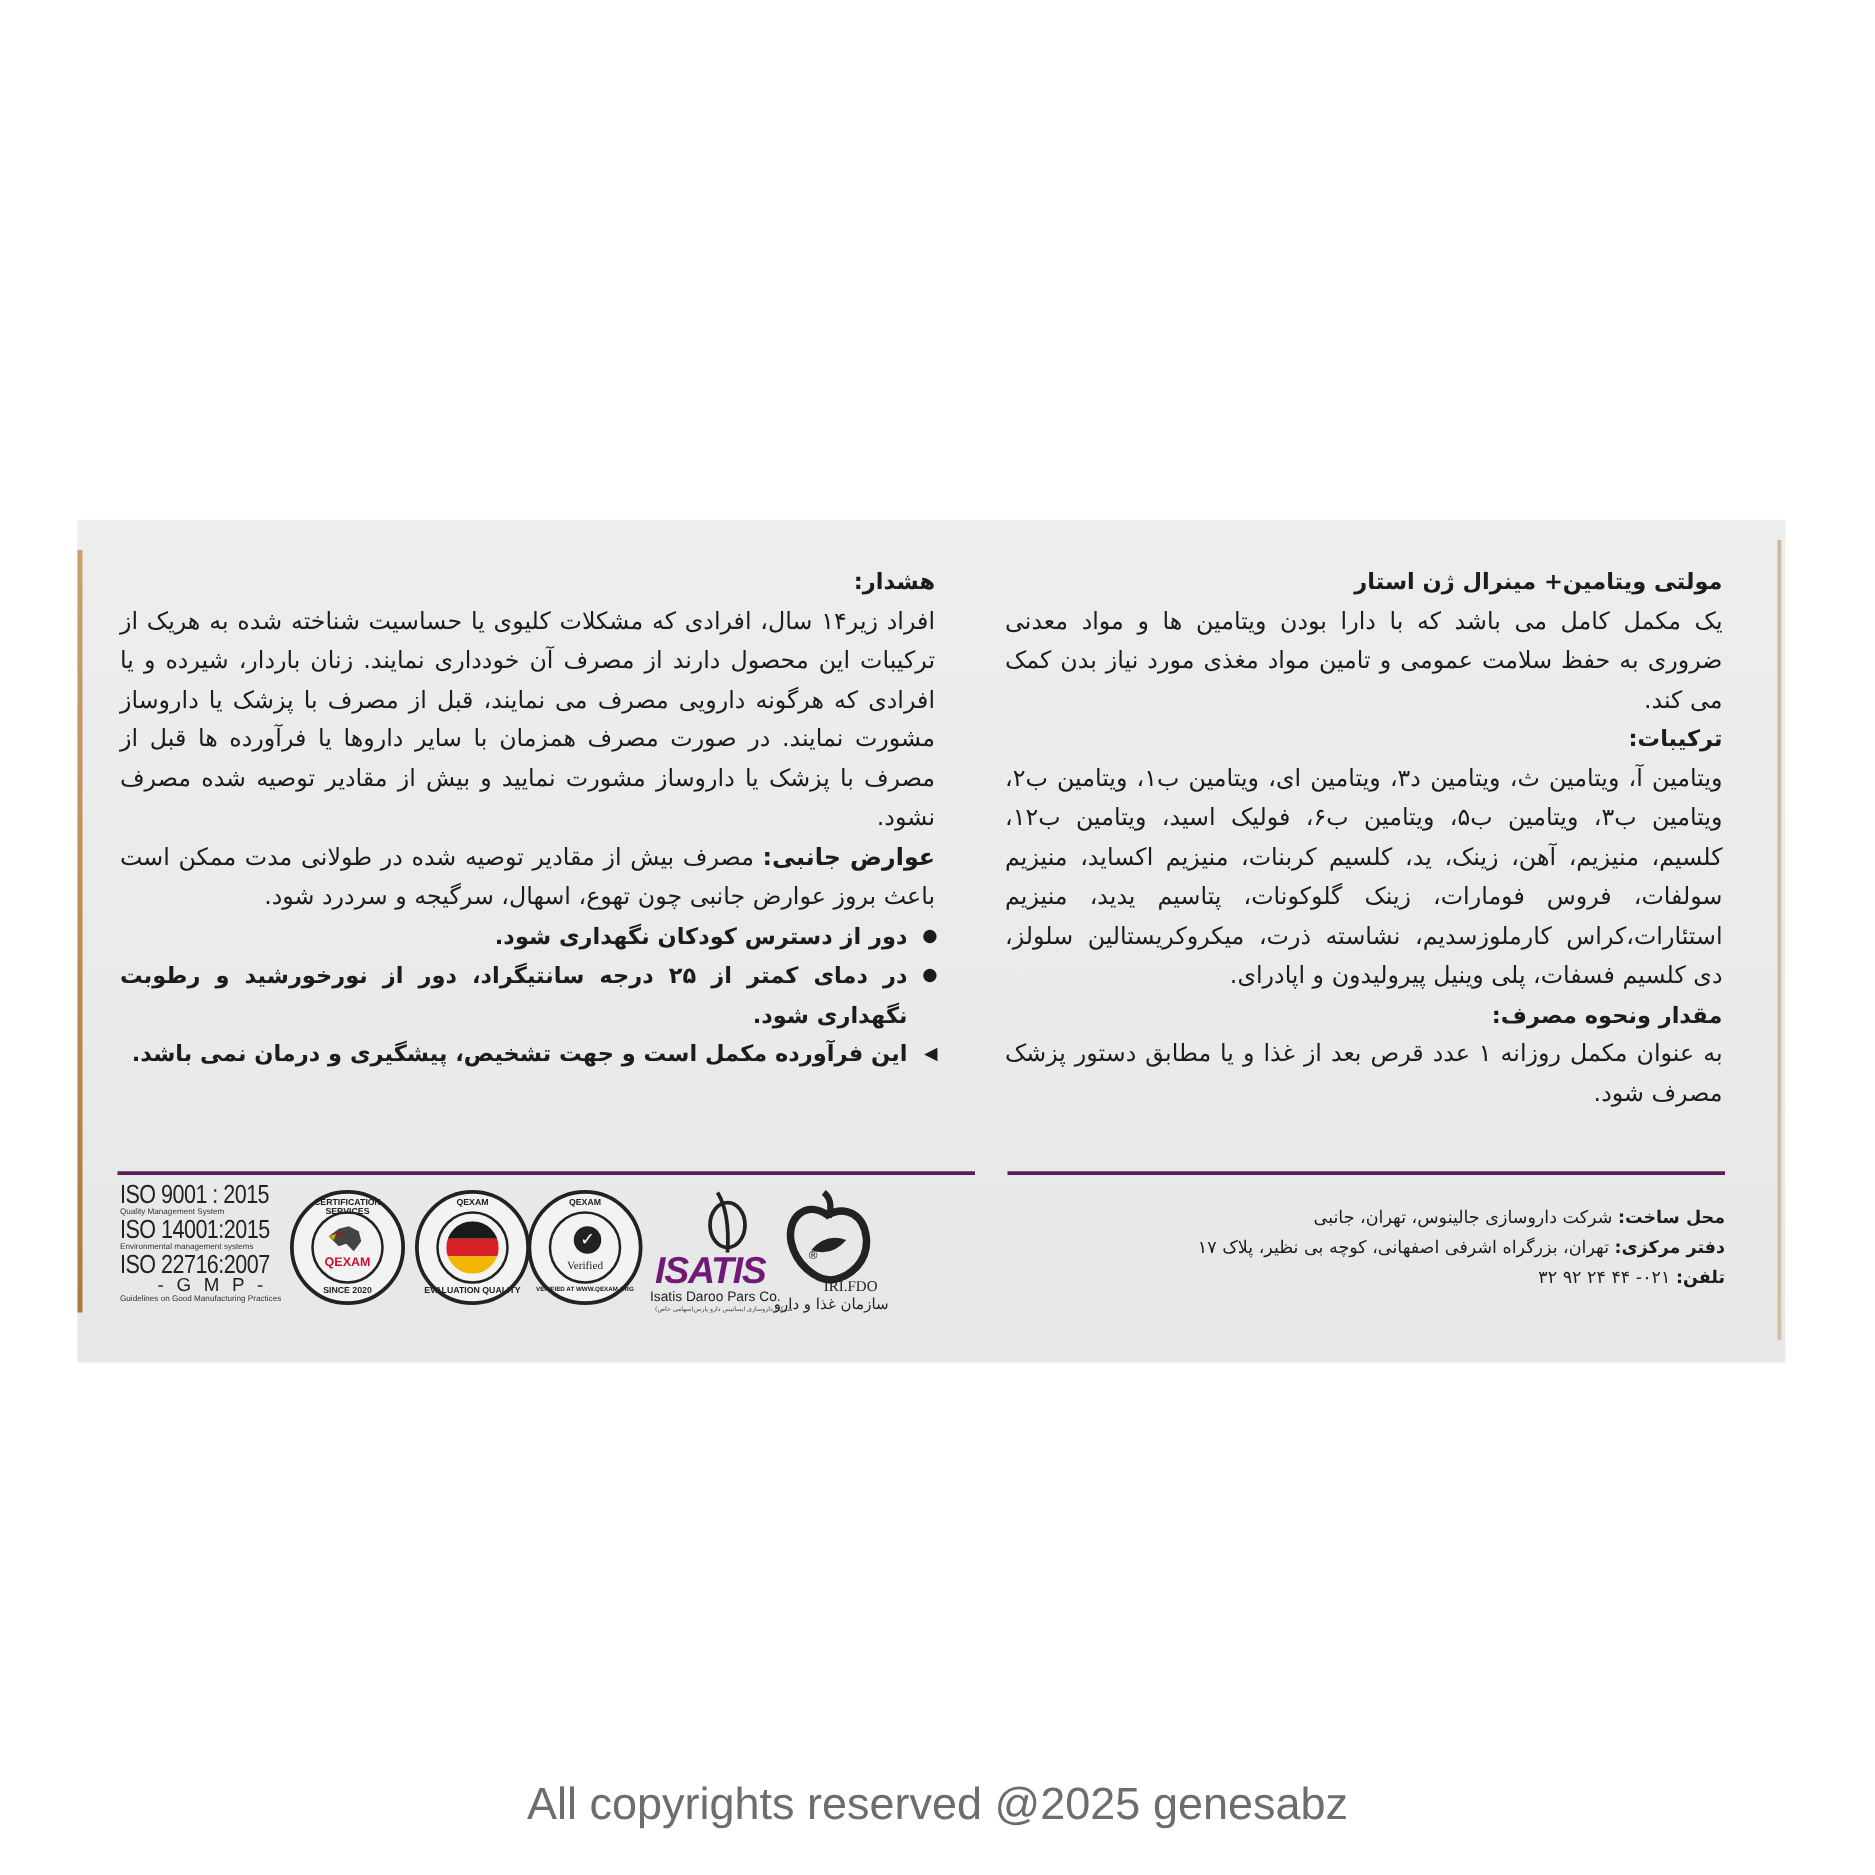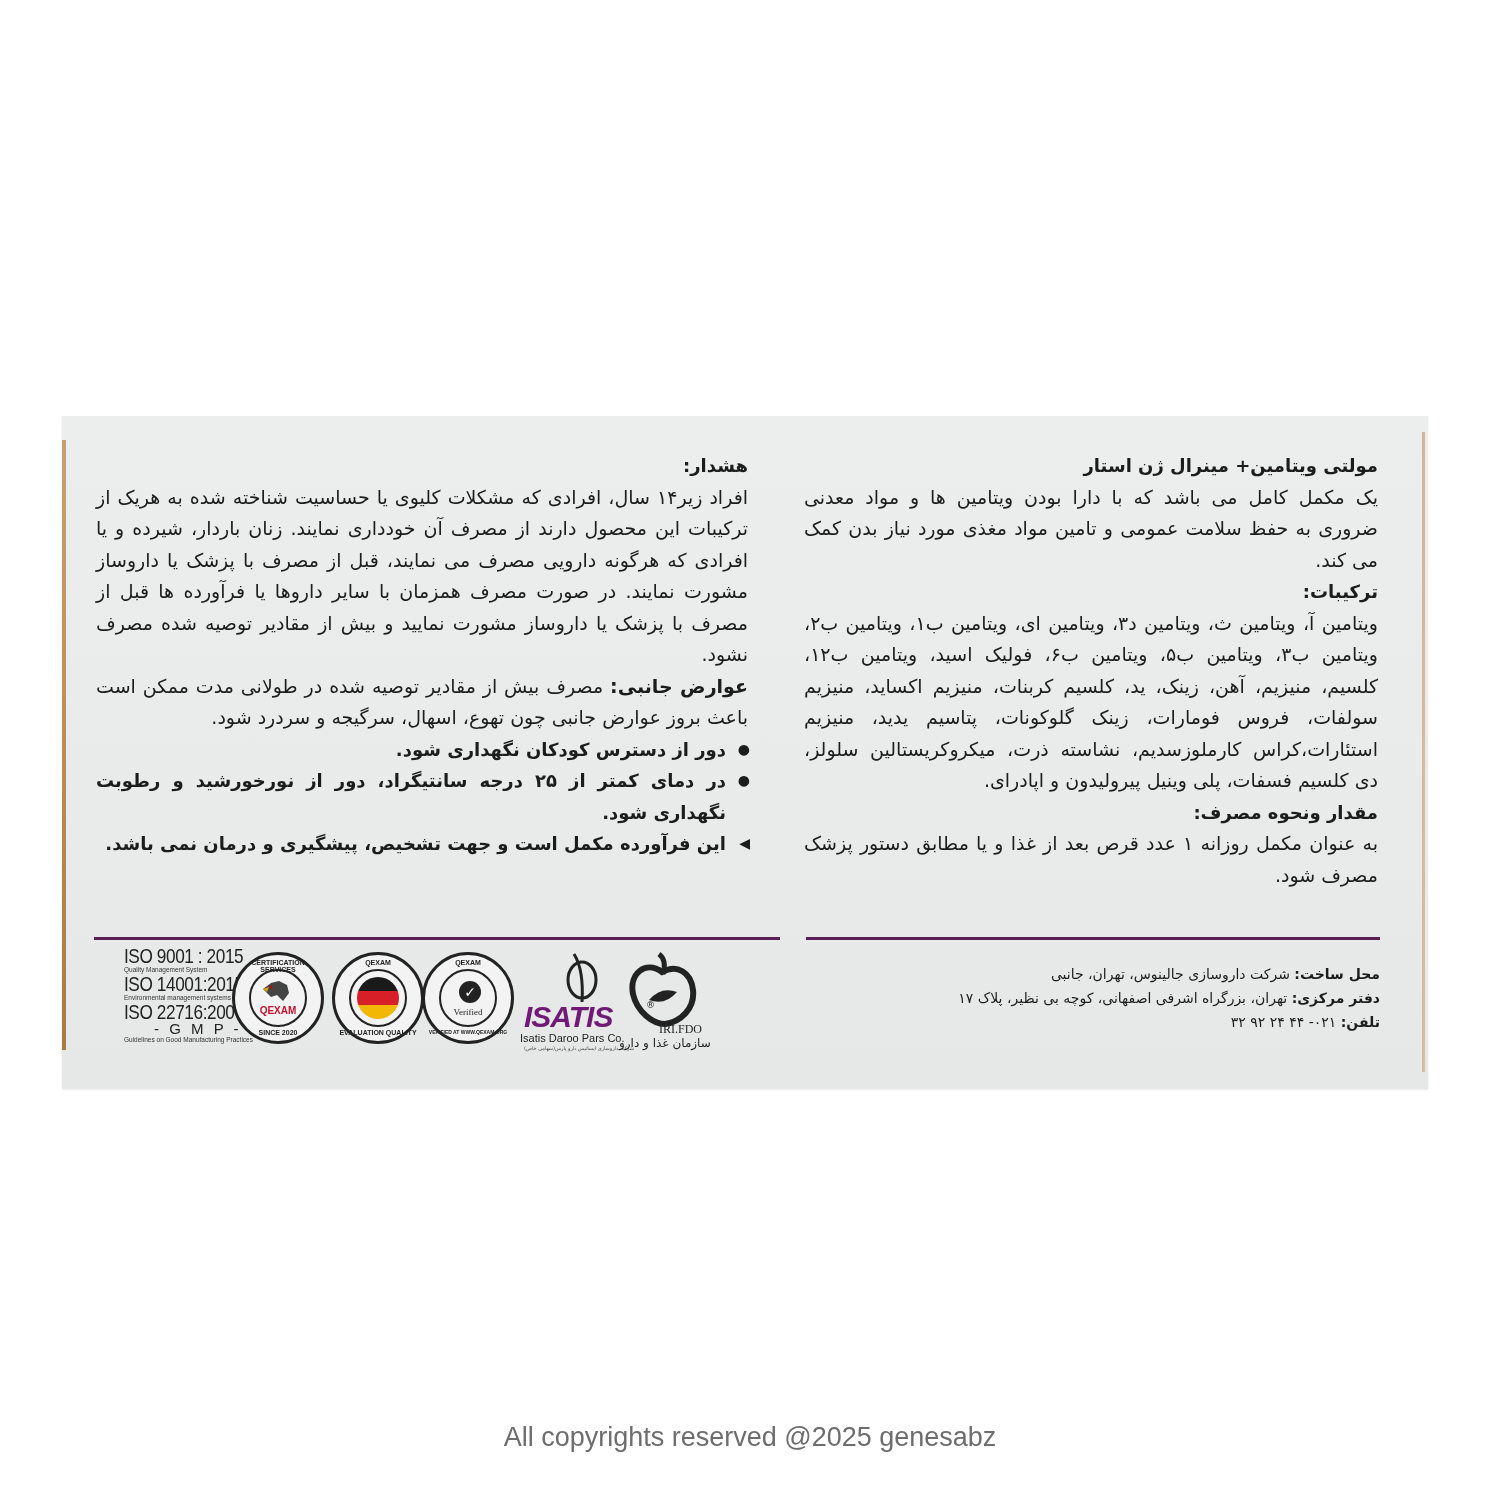--- a/index.html
+++ b/index.html
@@ -43,21 +43,20 @@
     .divider-right { left: 806px; width: 574px; }
     .contact {
       position: absolute; left: 880px; top: 962px; width: 500px; direction: rtl; text-align: right;
       font-size: 14px; line-height: 24px;
     }
     .contact .lbl { font-weight: bold; }
     .logos { position: absolute; left: 96px; top: 946px; height: 110px; }
     .iso {
       position: absolute; left: 0; top: 0; width: 130px; text-align: left;
       font-family: "Liberation Sans Narrow", "Liberation Sans", sans-serif;
-      margin-left: 28px;
     }
     .iso .big { font-size: 21px; line-height: 20px; letter-spacing: -0.5px; transform: scaleX(0.82); transform-origin: left; white-space: nowrap; color: #222; }
     .iso .small { font-size: 6.5px; line-height: 8px; color: #333; white-space: nowrap; }
     .iso .gmp { font-size: 15px; line-height: 14px; letter-spacing: 3px; padding-left: 30px; color: #222; }
     .seal {
       position: absolute; top: 6px; width: 92px; height: 92px; border-radius: 50%;
       border: 3px solid #222; box-sizing: border-box; background: #f2f3f2;
     }
     .seal::after {
       content: ""; position: absolute; left: 14px; top: 14px; right: 14px; bottom: 14px;
@@ -84,21 +83,21 @@
       font-weight: bold; font-style: italic; font-size: 30px; letter-spacing: -1px; color: #701a75;
     }
     .isatis .sub { position: absolute; left: 0; top: 86px; font-family: "Liberation Sans", sans-serif; font-size: 11px; color: #222; white-space: nowrap; }
     .isatis .subfa { position: absolute; left: 4px; top: 99px; font-size: 5px; color: #444; direction: rtl; white-space: nowrap; }
     .isatis .reg { position: absolute; left: 126px; top: 54px; font-size: 9px; }
     .fdo { position: absolute; left: 521px; top: 0; width: 100px; height: 112px; text-align: right; }
     .fdo .en { position: absolute; left: 42px; top: 76px; font-family: "Liberation Serif", serif; font-size: 12px; color: #222; }
     .fdo .fa { position: absolute; left: 2px; top: 90px; font-size: 12px; font-weight: normal; color: #222; direction: rtl; white-space: nowrap; }
     .copyright {
       position: absolute; left: 0; top: 1422px; width: 1500px; text-align: center;
-      font-family: "Liberation Sans", sans-serif; font-size: 27px; color: #6d6d6d;
+      font-family: "Liberation Sans", sans-serif; font-size: 36px; color: #6d6d6d;
     }
   </style>
 </head>
 <body>
 
 <div class="box"></div>
 <div class="edge-left"></div>
 <div class="edge-right"></div>
 
 <div class="col col-right">

